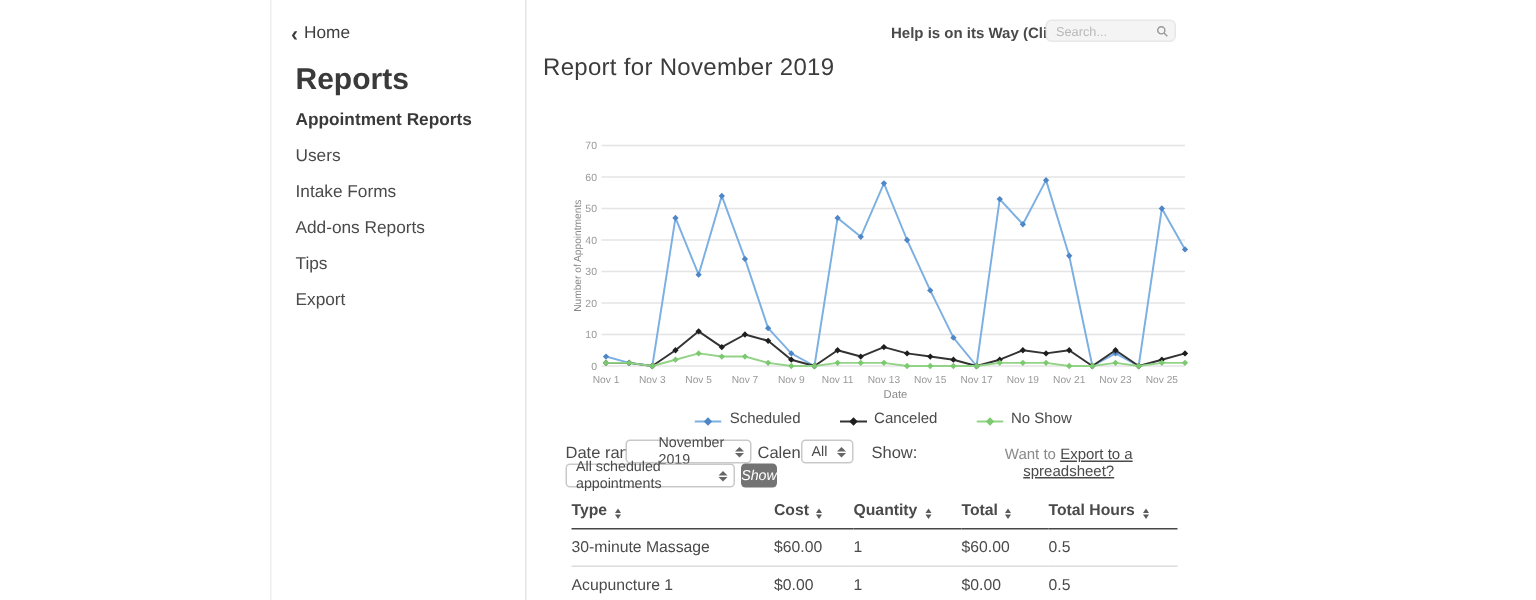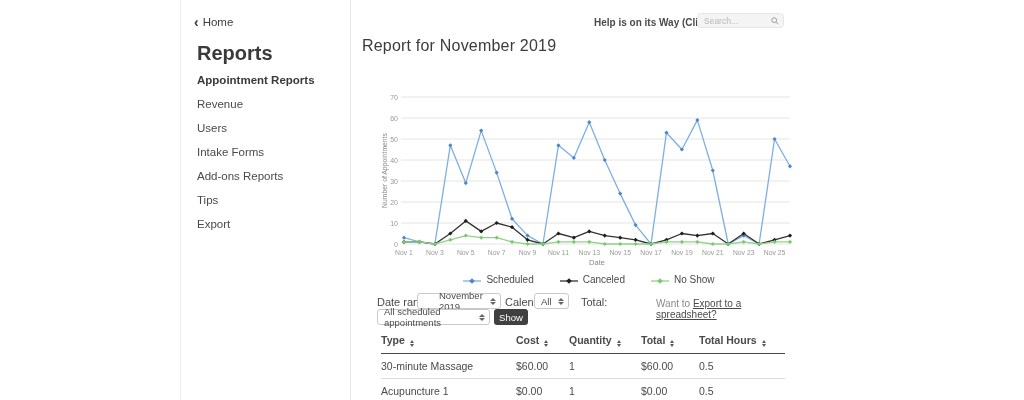--- a/index.html
+++ b/index.html
@@ -31,23 +31,23 @@
   .legend { position:absolute; left:383px; top:274px; width:412px; display:flex; justify-content:center; gap:26px; }
   .legend-item { display:flex; align-items:flex-end; gap:5px; font-size:10px; color:#4a4a4a; }
 
   
   .flt-label { position:absolute; font-size:11px; color:#4a4a4a; top:296px; }
   .selectbox { position:absolute; height:16px; background:#fff; border:1px solid #c9c9c9; border-radius:3px;
                display:flex; align-items:center; justify-content:space-between; padding:0 4px 0 6px; font-size:9.5px; color:#4a4a4a; cursor:pointer; }
   .stepper { display:flex; flex-direction:column; gap:1px; }
   .tri-up { width:0; height:0; border-left:3px solid transparent; border-right:3px solid transparent; border-bottom:3.5px solid #666; }
   .tri-dn { width:0; height:0; border-left:3px solid transparent; border-right:3px solid transparent; border-top:3.5px solid #666; }
-  .show-btn { position:absolute; left:494px; top:309px; width:34px; height:16px; background:#404040; color:#fff;
-              font-size:9.5px; border:none; border-radius:3px; cursor:pointer; font-family:"Liberation Sans",sans-serif; }
-  .export-line { position:absolute; left:656px; top:298px; width:145px; text-align:left; font-size:10px; color:#8a8a8a; }
+  .show-btn { position:absolute; left:494px; top:309px; width:24px; height:16px; background:#737373; color:#fff;
+              font-size:9.5px; border:none; border-radius:3px; cursor:pointer; font-family:"Liberation Sans",sans-serif;font-style:italic; }
+  .export-line { position:absolute; left:640px; top:298px; width:145px; text-align:center; font-size:10px; color:#8a8a8a; }
   .export-line a { color:#4a4a4a; text-decoration:underline; cursor:pointer; }
 
   
   .rpt-table { position:absolute; left:381px; top:330px; width:404px; border-collapse:collapse; table-layout:fixed; }
   .rpt-table th { text-align:left; font-size:10.5px; font-weight:bold; color:#4a4a4a; padding:4px 0 6px 0;
                   border-bottom:1.5px solid #474747; }
   .rpt-table td { font-size:10.5px; color:#4a4a4a; padding:6px 0; border-bottom:1px solid #dcdcdc; }
   .sort { display:inline-flex; flex-direction:column; gap:1px; margin-left:5px; vertical-align:1px; }
   .sort .u { width:0;height:0;border-left:2.5px solid transparent;border-right:2.5px solid transparent;border-bottom:3px solid #5a5a5a; }
   .sort .d { width:0;height:0;border-left:2.5px solid transparent;border-right:2.5px solid transparent;border-top:3px solid #5a5a5a; }
@@ -58,21 +58,20 @@
 <div id="page">
 
   <div class="sidebar">
     <div class="back-home">
       <span class="chev">‹</span>
       <span>Home</span>
     </div>
     <div class="sidebar-title">Reports</div>
     <div class="side-nav" id="side-nav">
         <div class="side-item active">Appointment Reports</div>
-        <div class="side-item">Revenue</div>
         <div class="side-item">Users</div>
         <div class="side-item">Intake Forms</div>
         <div class="side-item">Add-ons Reports</div>
         <div class="side-item">Tips</div>
         <div class="side-item">Export</div>
       </div>
   </div>
 
   <div class="help-link">Help is on its Way (Click Here)</div>
   <div class="search-box">
@@ -232,21 +231,21 @@
       </span>
   </div>
   <div class="flt-label" style="left:505px;">Calendar:</div>
   <div class="selectbox" style="left:534px; top:293px; width:35px;">
     <span>All</span>
     <span class="stepper">
         <span class="tri-up"></span>
         <span class="tri-dn"></span>
       </span>
   </div>
-  <div class="flt-label" style="left:581px;">Total:</div>
+  <div class="flt-label" style="left:581px;">Show:</div>
   <div class="selectbox" style="left:377px; top:309px; width:113px;">
     <span>All scheduled appointments</span>
     <span class="stepper">
         <span class="tri-up"></span>
         <span class="tri-dn"></span>
       </span>
   </div>
   <button class="show-btn">Show</button>
 
   <div class="export-line"><span>Want to </span><a>Export to a spreadsheet?</a></div>

